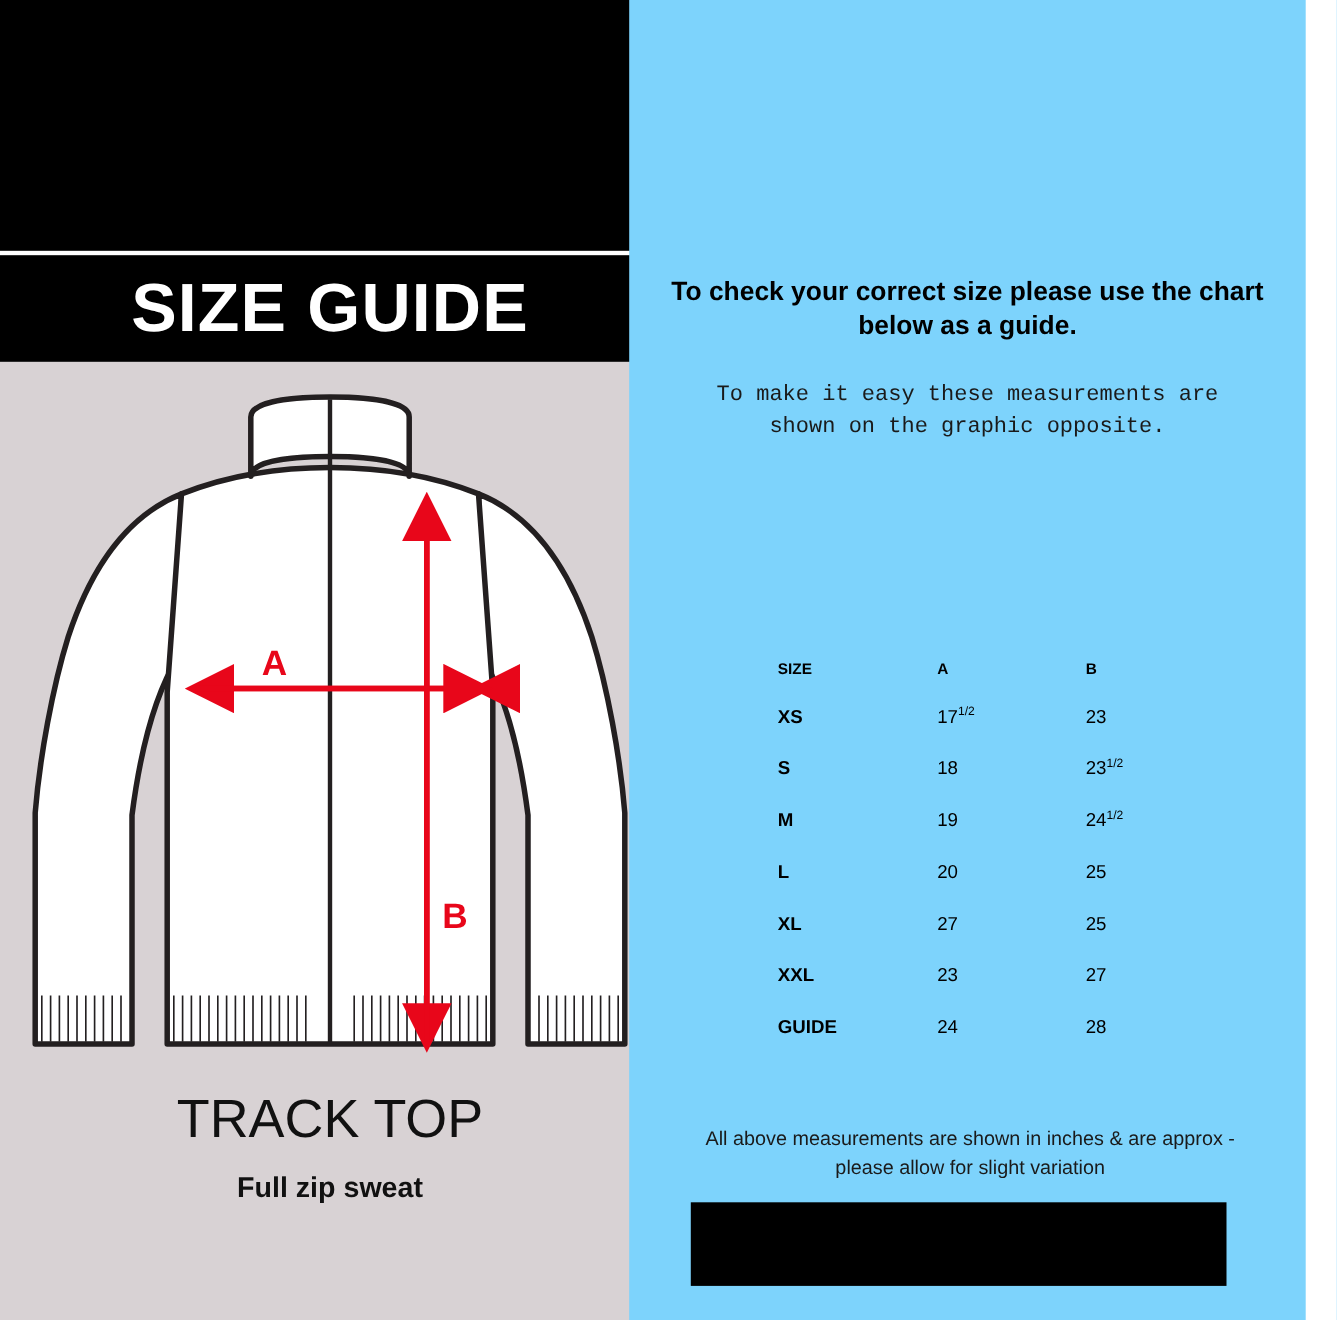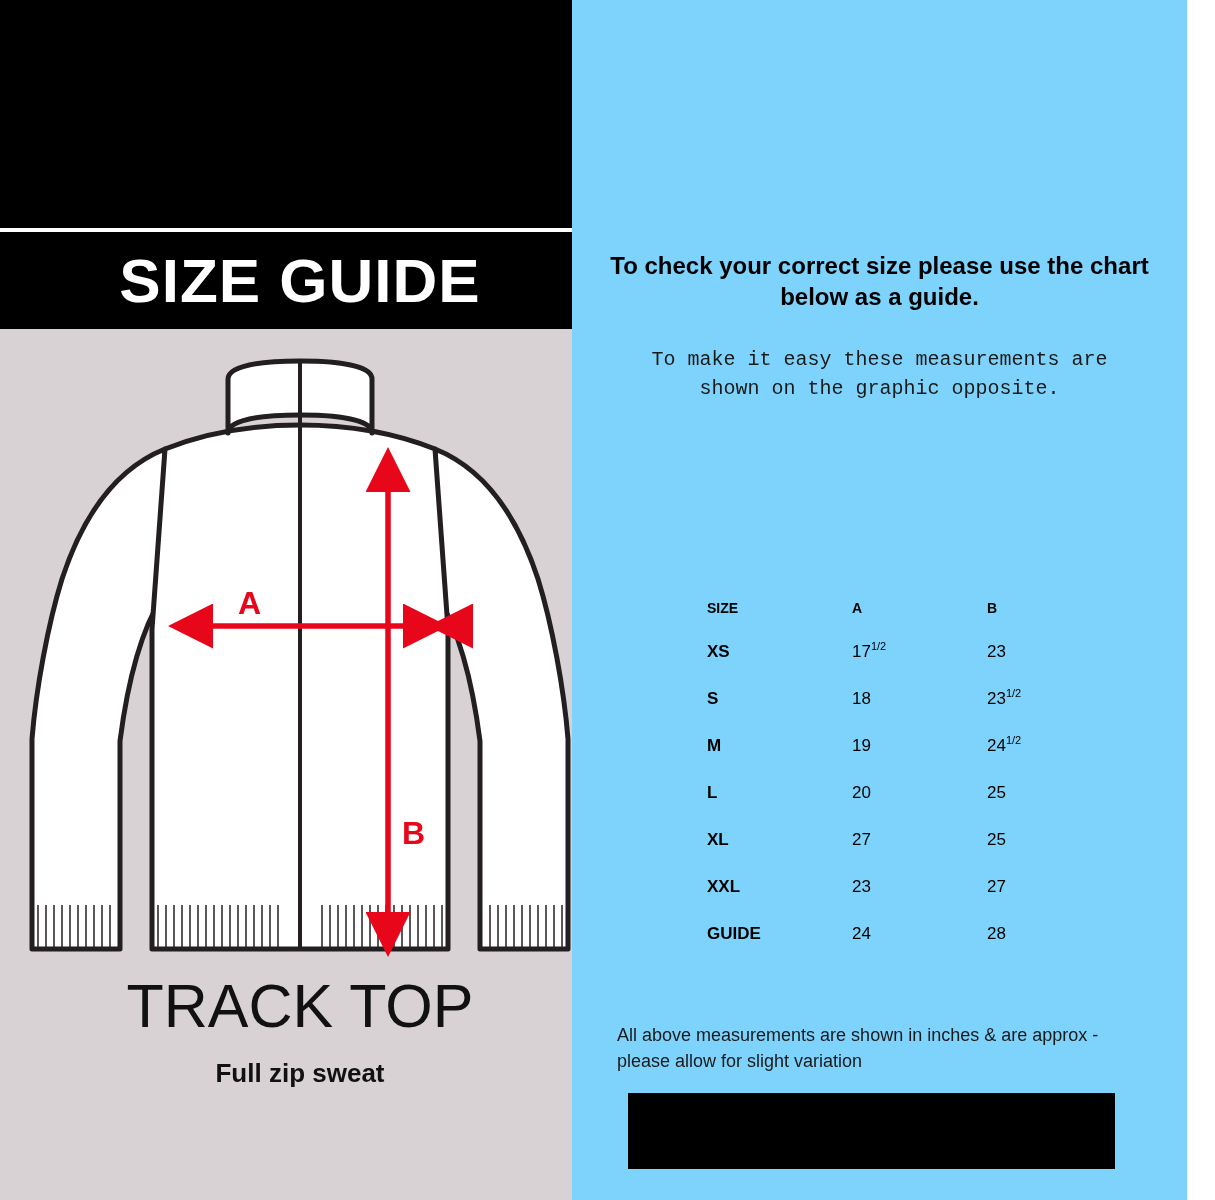--- a/index.html
+++ b/index.html
@@ -70,25 +70,26 @@
   }
   .garment-caption {
     position: absolute;
     left: 0;
     top: 645px;
     width: 600px;
     text-align: center;
   }
   .garment-caption .cap-main {
     font-family: "Liberation Sans", sans-serif;
-    font-size: 61px;
+    font-size: 49px;
     letter-spacing: 0px;
     color: #111111;
     display: block;
     line-height: 1.05;
+    margin-top: 19px;
   }
   .garment-caption .cap-sub {
     font-family: "Liberation Sans", sans-serif;
     font-size: 26px;
     font-weight: bold;
     color: #111111;
     display: block;
     margin-top: 20px;
   }
 
@@ -169,20 +170,21 @@
     font-size: 11px;
     vertical-align: super;
     line-height: 0;
   }
 
   .footnote {
     position: absolute;
     left: 45px;
     top: 1022px;
     width: 530px;
+    text-align: center;
     font-family: "Liberation Sans", sans-serif;
     font-size: 18px;
     line-height: 1.45;
     color: #1a1a1a;
   }
   .bottom-black-bar {
     position: absolute;
     left: 56px;
     top: 1093px;
     width: 487px;

